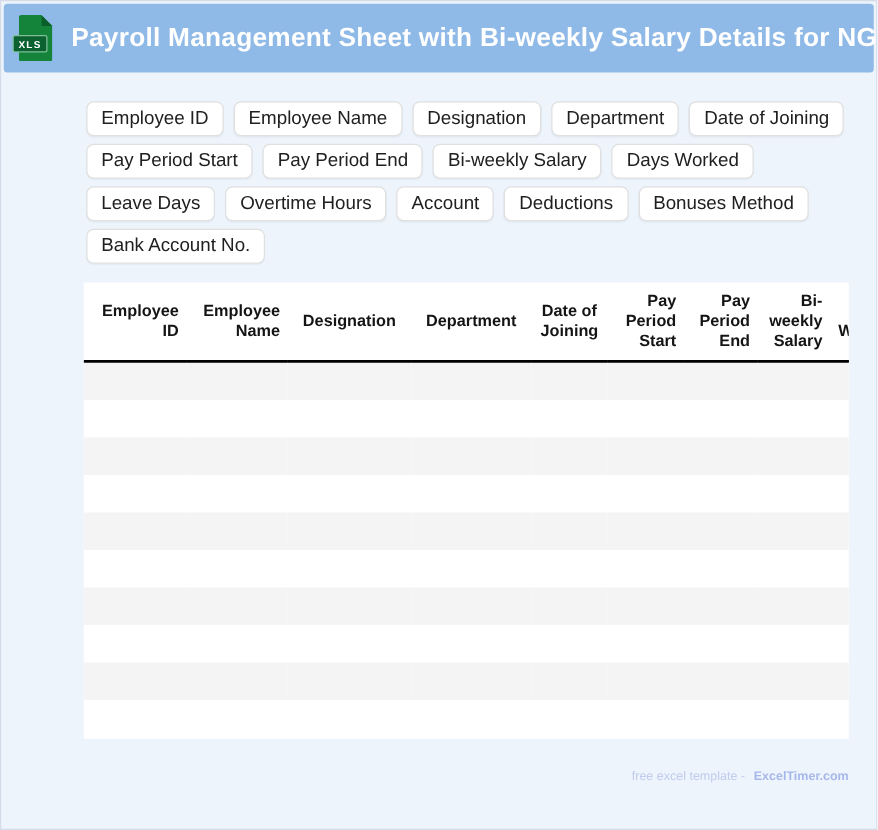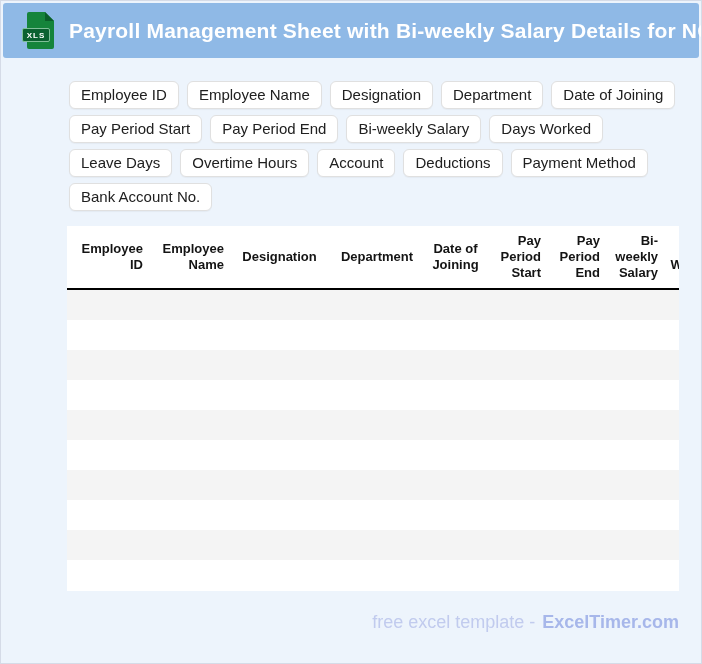--- a/index.html
+++ b/index.html
@@ -5,21 +5,21 @@
   html,body { margin:0; padding:0; background:#fff; }
   .page {
     position:relative; width:702px; height:664px; box-sizing:border-box;
     border:1px solid #d5dbe7; background:var(--page-bg,#edf4fc);
     font-family:"Liberation Sans",sans-serif; overflow:hidden;
   }
   
   .topbar {
     position:absolute; left:2px; top:2px; right:2px; height:55px;
     background:var(--header-bar,#8fb9e6); border-radius:3px;
-    display:flex; align-items:center; gap:15px; padding-left:24px; box-sizing:border-box;
+    display:flex; align-items:center; gap:15px; padding-left:12px; box-sizing:border-box;
   }
   .page-title {
     margin:0; font-size:21px; font-weight:600; color:#fff; letter-spacing:.2px;
     white-space:nowrap;
   }
   
   .xls-icon { position:relative; width:27px; height:37px; flex:0 0 auto; }
   .xls-doc {
     position:absolute; inset:0; background:var(--icon-green,#15843b);
     border-radius:2px;
@@ -56,21 +56,21 @@
     height:62px; vertical-align:middle; padding:0 6px;
     font-size:13px; line-height:16px; font-weight:bold; color:#141414;
     border-bottom:2px solid #000; overflow:hidden;
   }
   .sheet tbody td { height:30px; padding:0; }
   .sheet tbody tr:nth-child(odd) td { background:var(--stripe,#f4f4f4); }
   .al-r { text-align:right; }
   .al-c { text-align:center; }
   
   .credit {
-    position:absolute; right:22px; top:611px; font-size:18px; line-height:20px;
+    position:absolute; right:22px; top:611px; font-size:10px; line-height:20px;
     white-space:nowrap;
   }
   .credit-prefix { color:var(--footer-text,#c1cbee); }
   .credit-brand  { color:var(--footer-brand,#a7b7ea); font-weight:bold; margin-left:7px; text-decoration:none; }
 </style>
 </head>
 <body>
 
 <div class="page">
 
@@ -90,21 +90,21 @@
     <span class="chip">Department</span>
     <span class="chip">Date of Joining</span>
     <span class="chip">Pay Period Start</span>
     <span class="chip">Pay Period End</span>
     <span class="chip">Bi-weekly Salary</span>
     <span class="chip">Days Worked</span>
     <span class="chip">Leave Days</span>
     <span class="chip">Overtime Hours</span>
     <span class="chip">Account</span>
     <span class="chip">Deductions</span>
-    <span class="chip">Payment Method</span>
+    <span class="chip">Bonuses Method</span>
     <span class="chip">Bank Account No.</span>
   </section>
 
   <section class="sheet">
     <table>
       <colgroup>
         <col style="width:82px">
           <col style="width:81px">
           <col style="width:99px">
         <col style="width:96px">

